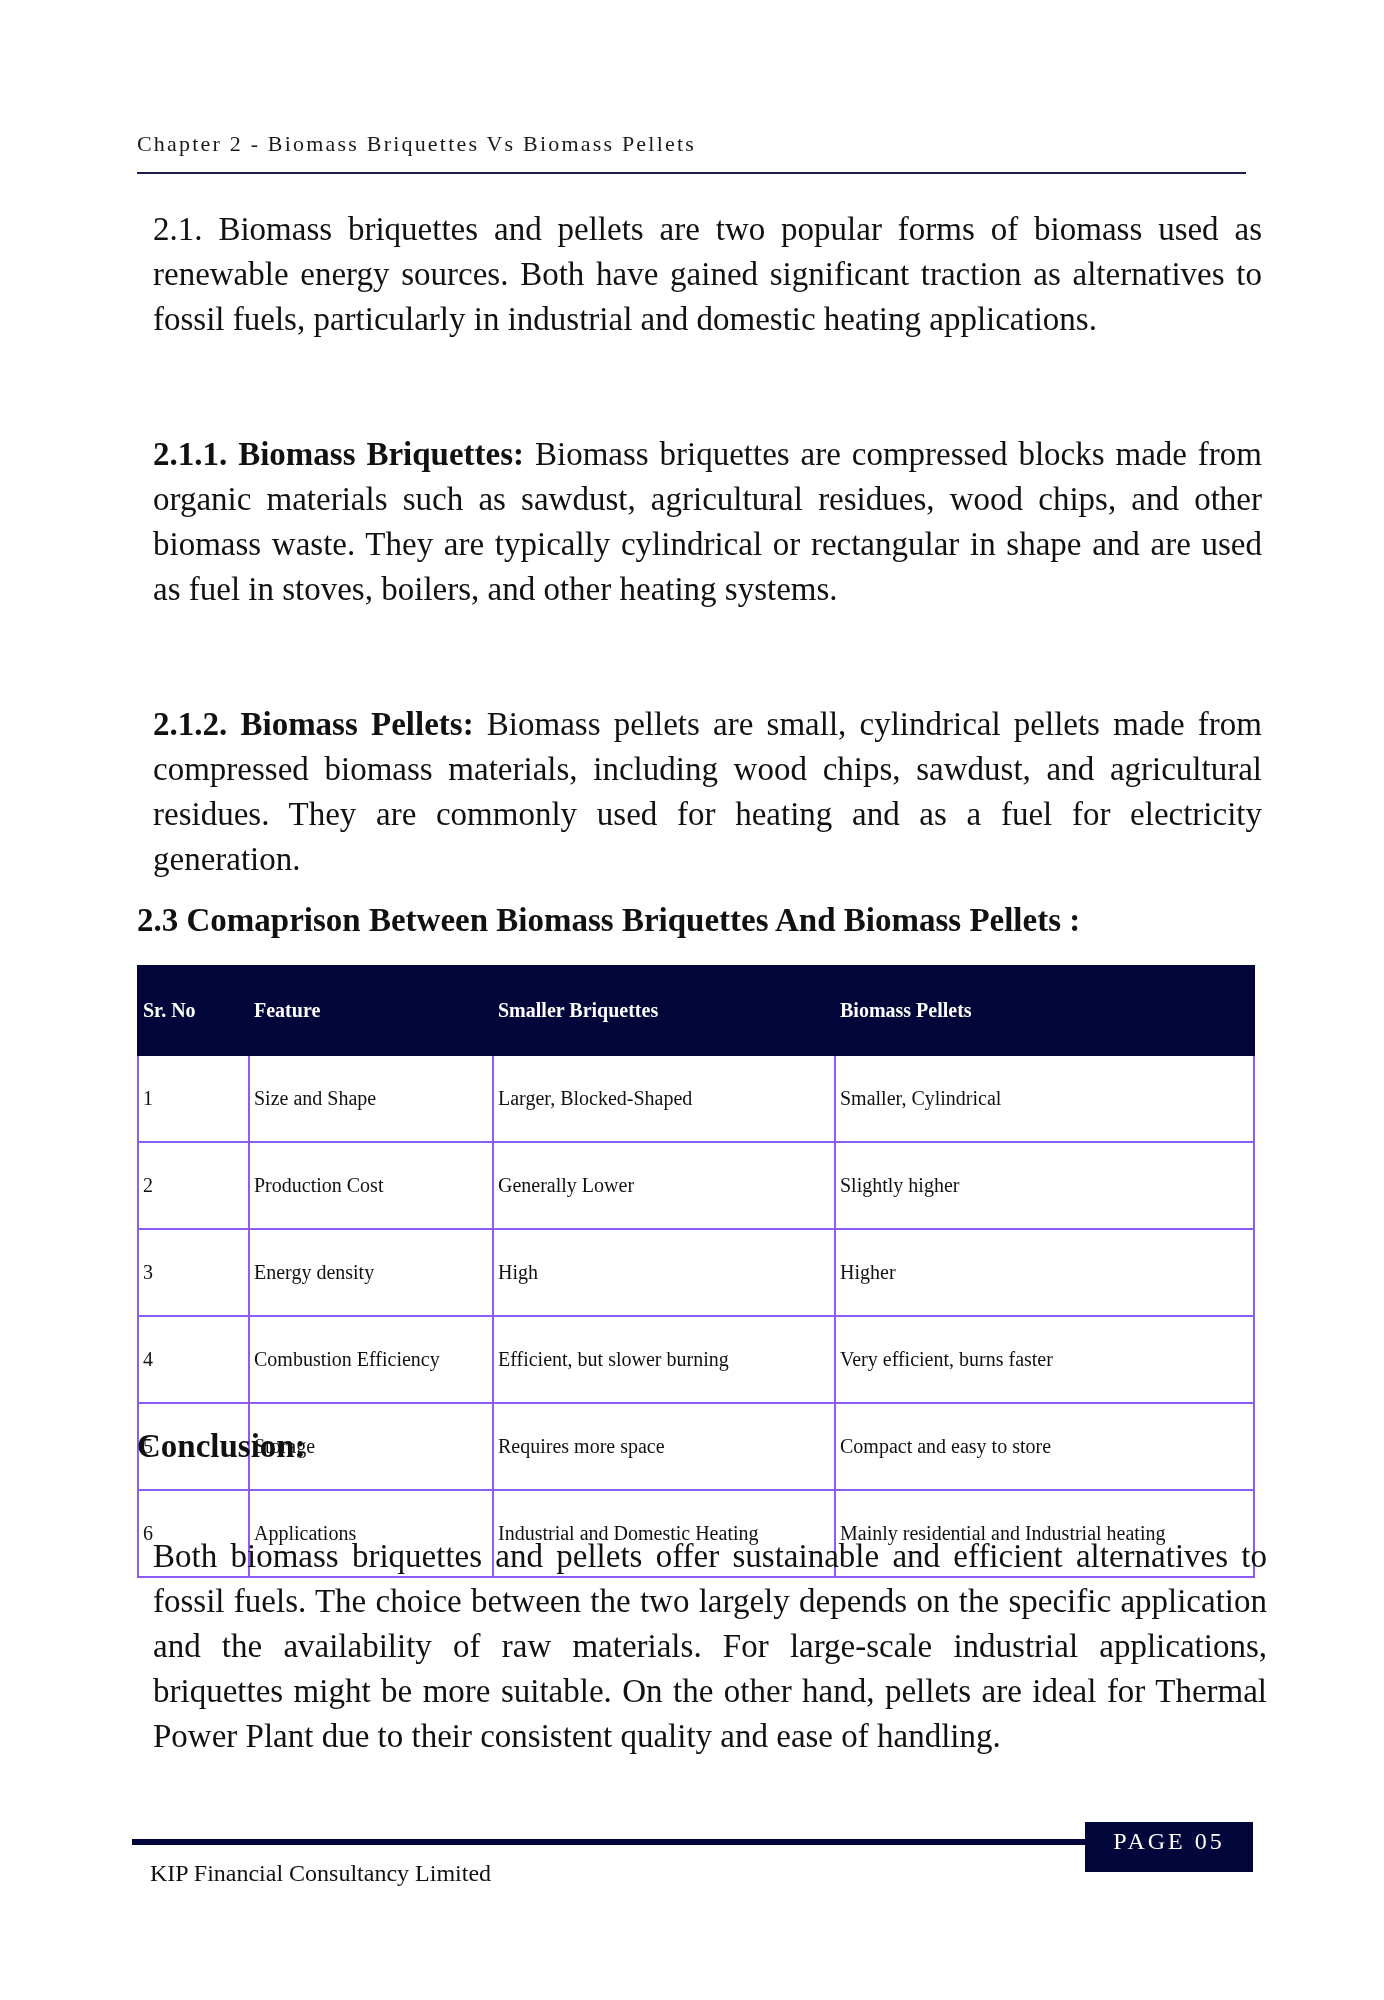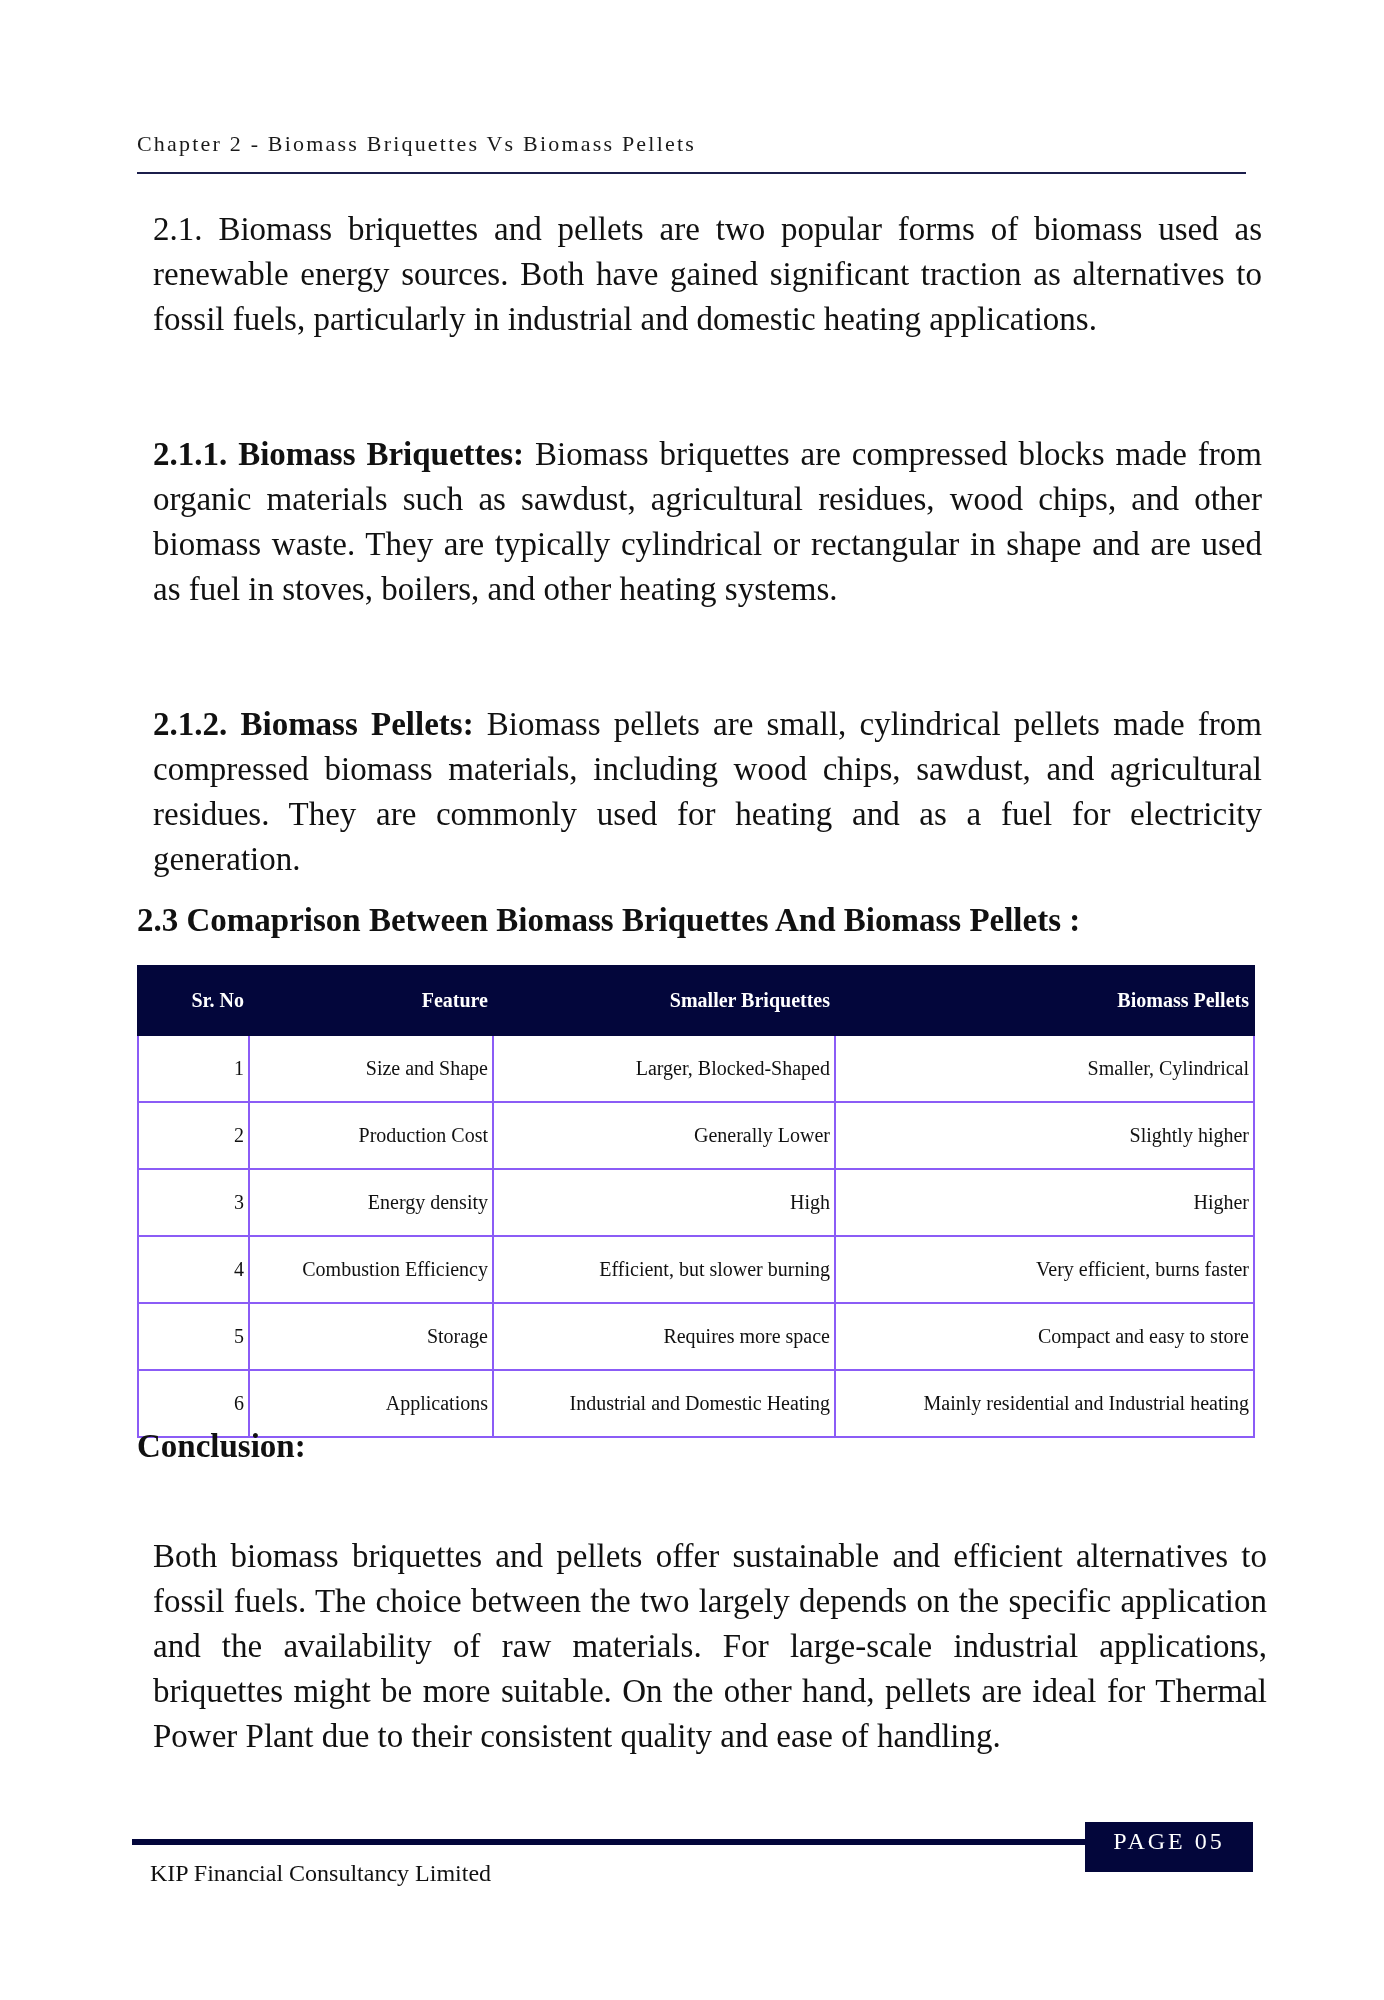--- a/index.html
+++ b/index.html
@@ -8,21 +8,21 @@
   .abs { position:absolute; }
   .chapter-title { left:137px; top:131px; font-size:22px; letter-spacing:2.2px; color:#1a1a1a; white-space:nowrap; }
   .header-rule { left:137px; top:172px; width:1109px; height:2px; background:#1b1e4b; }
   .body-text { left:137px; width:1109px; font-size:33px; line-height:45px; text-align:justify; text-align-last:left; margin:16px; }
   .body-text b { font-weight:bold; }
   .p1 { top:191px; }
   .p2 { top:416px; }
   .p3 { top:686px; }
   .section-heading { left:137px; top:902px; font-size:33px; font-weight:bold; white-space:nowrap; margin:0; }
   table.cmp { position:absolute; left:137px; top:965px; width:1116px; border-collapse:collapse; table-layout:fixed; }
-  table.cmp th, table.cmp td { border:2px solid #8b5cf6; text-align:right; vertical-align:middle; font-size:20px; padding:4px 4px; white-space:nowrap; overflow:hidden; }
+  table.cmp th, table.cmp td { border:2px solid #8b5cf6; text-align:left; vertical-align:middle; font-size:20px; padding:14px 4px; white-space:nowrap; overflow:hidden; }
   table.cmp th { background:#03063b; color:#ffffff; font-weight:bold; height:59px; border-color:#03063b; }
   table.cmp td { height:57px; color:#111111; }
   .conclusion-heading { left:137px; top:1428px; font-size:33px; font-weight:bold; margin:0; }
   .p4 { top:1518px; width:1114px; }
   .footer-rule { left:132px; top:1839px; width:954px; height:6px; background:#03063b; }
   .page-box { left:1085px; top:1822px; width:168px; height:50px; background:#03063b; color:#ffffff;
               font-size:24px; letter-spacing:3px; text-align:center; line-height:38px; }
   .footer-company { left:150px; top:1860px; font-size:24px; color:#111111; white-space:nowrap; }
 </style>
 </head>

